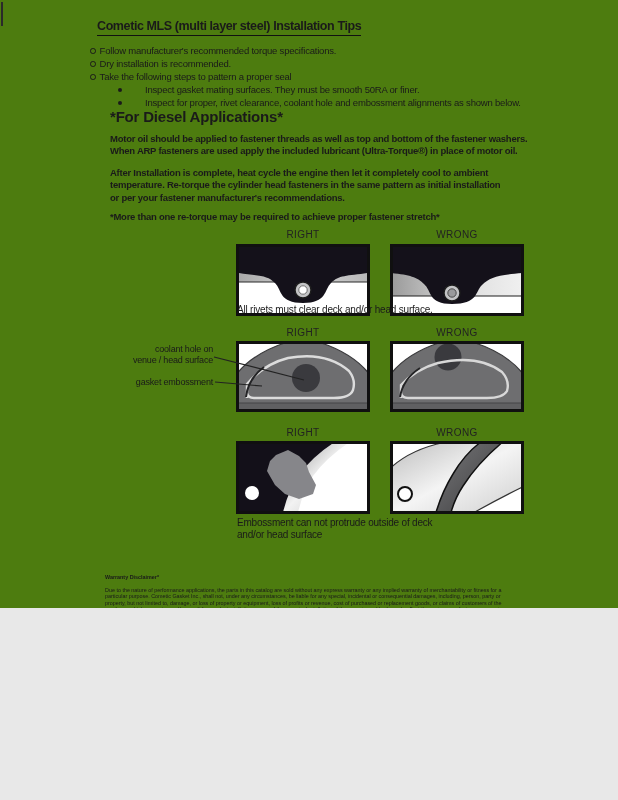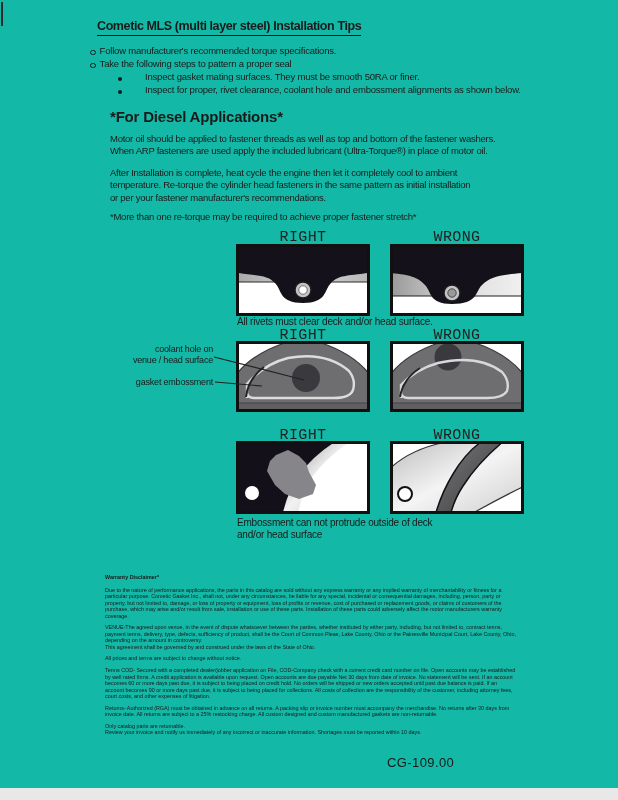--- a/index.html
+++ b/index.html
@@ -1,38 +1,38 @@
 <!DOCTYPE html>
 <html><head>
 <meta charset="utf-8">
 <style>
   html,body{margin:0;padding:0;background:#e8e8e8;}
   .page{
-    position:relative;width:618px;height:788px;background:#14b8a6;
+    position:relative;width:618px;height:608px;background:#4d7c0f;
     font-family:"Liberation Sans", sans-serif;color:#1a1a1a;overflow:hidden;
   }
   .abs{position:absolute;}
   .edge-artifact{position:absolute;left:1px;top:2px;width:2px;height:24px;background:#2a2a2a;}
 
   .title{
     position:absolute;left:97px;top:19px;margin:0;
     font-size:12.5px;font-weight:bold;letter-spacing:-0.4px;
     border-bottom:1.6px solid #111;padding-bottom:2px;white-space:nowrap;
   }
   .bullets{position:absolute;left:90px;top:44px;width:460px;font-size:9.5px;letter-spacing:-0.2px;}
-  .b-row{display:flex;align-items:center;line-height:13px;}
+  .b-row{display:flex;align-items:flex-start;line-height:13px;}
   .b-row .mk{flex:0 0 auto;width:3.6px;height:3.6px;border:1px solid #1a1a1a;border-radius:50%;margin:4px 4px 0 0;}
   .b-row.sub{margin-left:28px;gap:19px;}
   .b-row.sub .mk{background:#1a1a1a;width:4px;height:4px;border:none;margin-top:4.5px;}
 
   .diesel-heading{position:absolute;left:110px;top:108px;font-size:15px;font-weight:bold;letter-spacing:-0.2px;}
-  .para{position:absolute;left:110px;width:420px;font-size:9.5px;line-height:12.3px;letter-spacing:-0.25px;white-space:pre-line;}
+  .para{position:absolute;left:110px;width:420px;font-size:9.5px;line-height:12.3px;letter-spacing:-0.25px;white-space:pre-line;font-weight:bold;}
 
   .rw-row{position:absolute;left:236px;width:288px;display:flex;justify-content:space-between;}
-  .rw-label{width:134px;text-align:center;font-size:15px;letter-spacing:0.4px;color:#222;font-family:Liberation Mono, monospace;}
+  .rw-label{width:134px;text-align:center;font-size:10px;letter-spacing:0.4px;color:#222;}
   .panel-row{position:absolute;left:236px;width:288px;display:flex;justify-content:space-between;}
   .panel{width:134px;}
   .caption{position:absolute;left:237px;font-size:10px;letter-spacing:-0.2px;line-height:11.5px;white-space:pre-line;}
 
   .d2-label{position:absolute;left:98px;width:115px;text-align:right;font-size:9px;letter-spacing:-0.2px;line-height:11px;white-space:pre-line;}
 
   .warranty{position:absolute;left:105px;top:574px;width:412px;font-size:5.4px;line-height:6.55px;letter-spacing:0;}
   .warranty .w-head{font-weight:bold;margin:0 0 6px 0;}
   .warranty p{margin:0 0 5px 0;white-space:pre-line;}
 
@@ -45,20 +45,24 @@
 <div class="page">
 
   <div class="edge-artifact"></div>
 
   <h1 class="title">Cometic MLS (multi layer steel) Installation Tips</h1>
 
   <div class="bullets">
     <div class="b-row">
       <span class="mk"></span>
       <span>Follow manufacturer's recommended torque specifications.</span>
+    </div>
+    <div class="b-row">
+      <span class="mk"></span>
+      <span>Dry installation is recommended.</span>
     </div>
     <div class="b-row">
       <span class="mk"></span>
       <span>Take the following steps to pattern a proper seal</span>
     </div>
     <div class="b-row sub">
       <span class="mk"></span>
       <span>Inspect gasket mating surfaces.  They must be smooth 50RA or finer.</span>
     </div>
     <div class="b-row sub">
@@ -110,21 +114,21 @@
         <rect x="0" y="0" width="134" height="72" fill="#ffffff"></rect>
         <rect x="1.5" y="28.5" width="131" height="23.5" fill="url(#g1b)"></rect>
         <line x1="1.5" y1="52" x2="132.5" y2="52" stroke="#1e1e1e" stroke-width="1.2"></line>
         <path d="M1.5,1.5 H132.5 V29 C108,31 100,33 92,41 C85,48 88,60 62,60 C38,60 42,47 34,40 C27,33 20,31 1.5,29 Z" fill="#14111a"></path>
         <circle cx="62" cy="49" r="8" fill="#c4c4c6" stroke="#1d1d1d" stroke-width="1.4"></circle>
         <circle cx="62" cy="49" r="4.2" fill="#9a9a9c" stroke="#333" stroke-width="0.8"></circle>
         <rect x="1.5" y="1.5" width="131" height="69" fill="none" stroke="#101010" stroke-width="3"></rect>
       </svg>
     </div>
   </div>
-  <div class="caption" style="top:316px">All rivets must clear deck and/or head surface.</div>
+  <div class="caption" style="top:304px">All rivets must clear deck and/or head surface.</div>
 
   <div class="rw-row" style="top:327px">
     <div class="rw-label">RIGHT</div>
     <div class="rw-label">WRONG</div>
   </div>
   <div class="d2-label" style="top:344px">coolant hole on
 venue / head surface</div>
   <div class="d2-label" style="top:377px">gasket embossment</div>
   <svg class="abs" style="left:108px;top:340px;z-index:3" width="200" height="52" viewBox="0 0 200 52">
     <line x1="106" y1="17" x2="196" y2="40" stroke="#222" stroke-width="1.2"></line>

